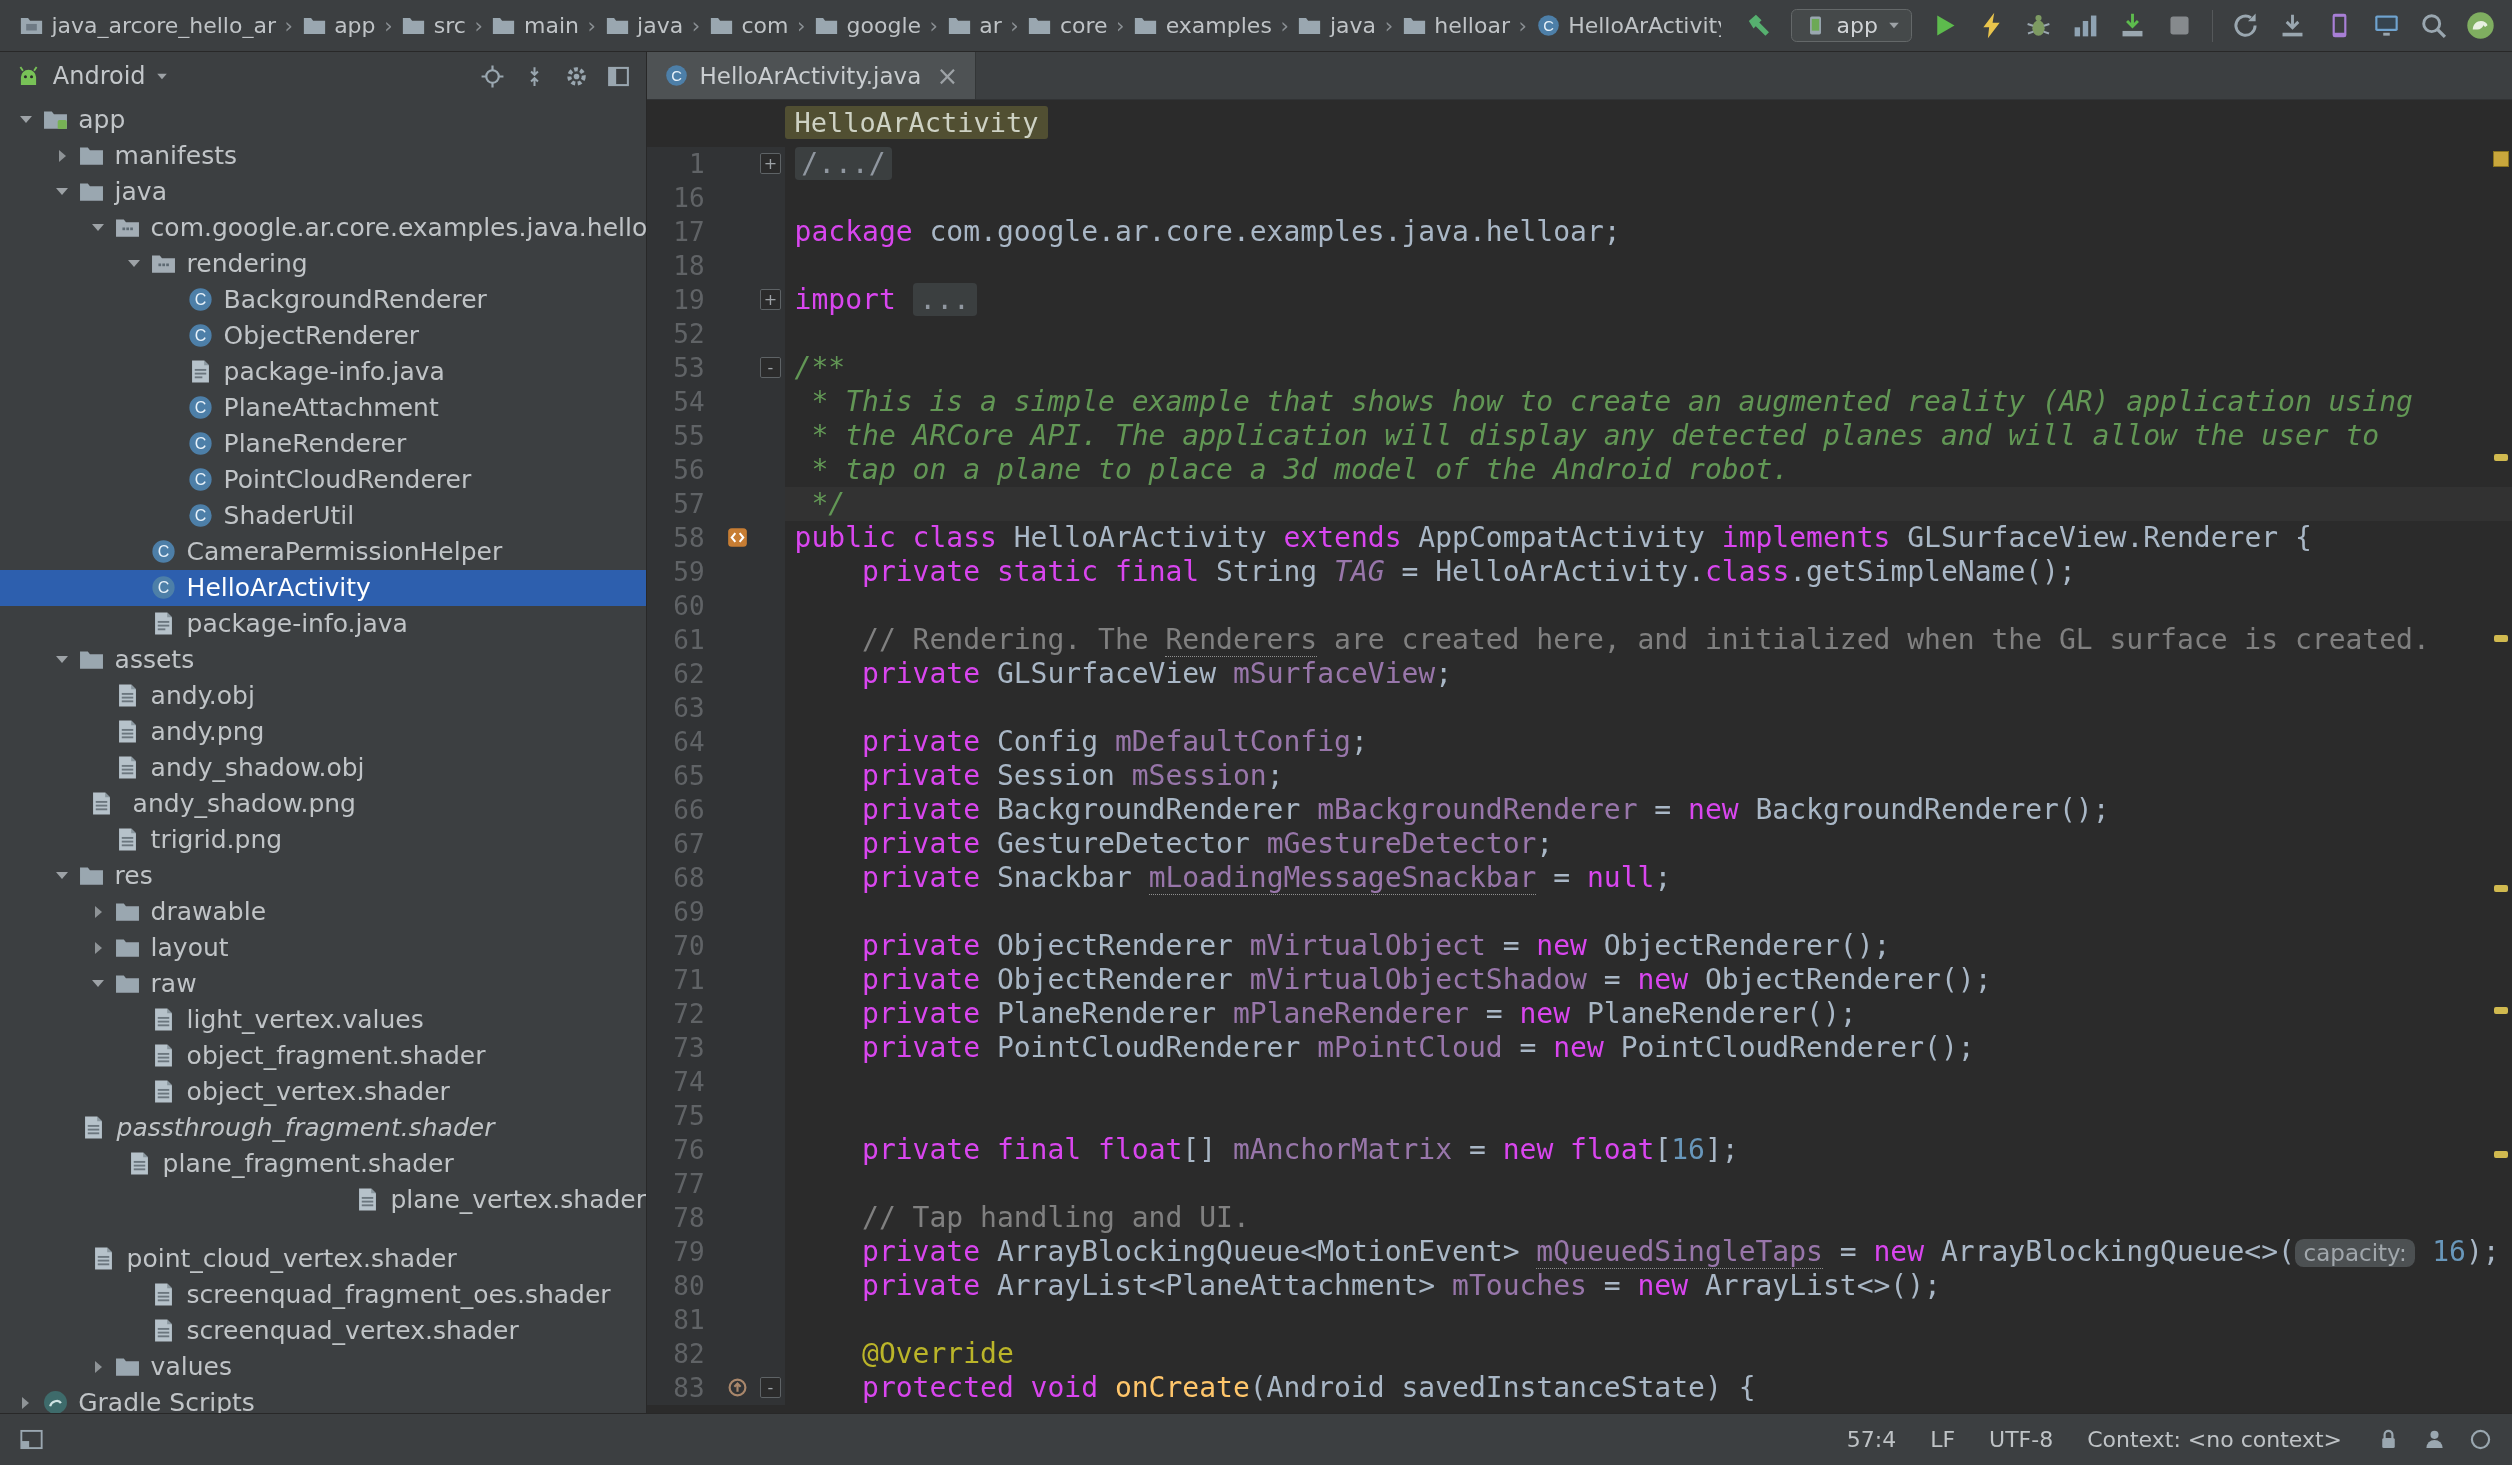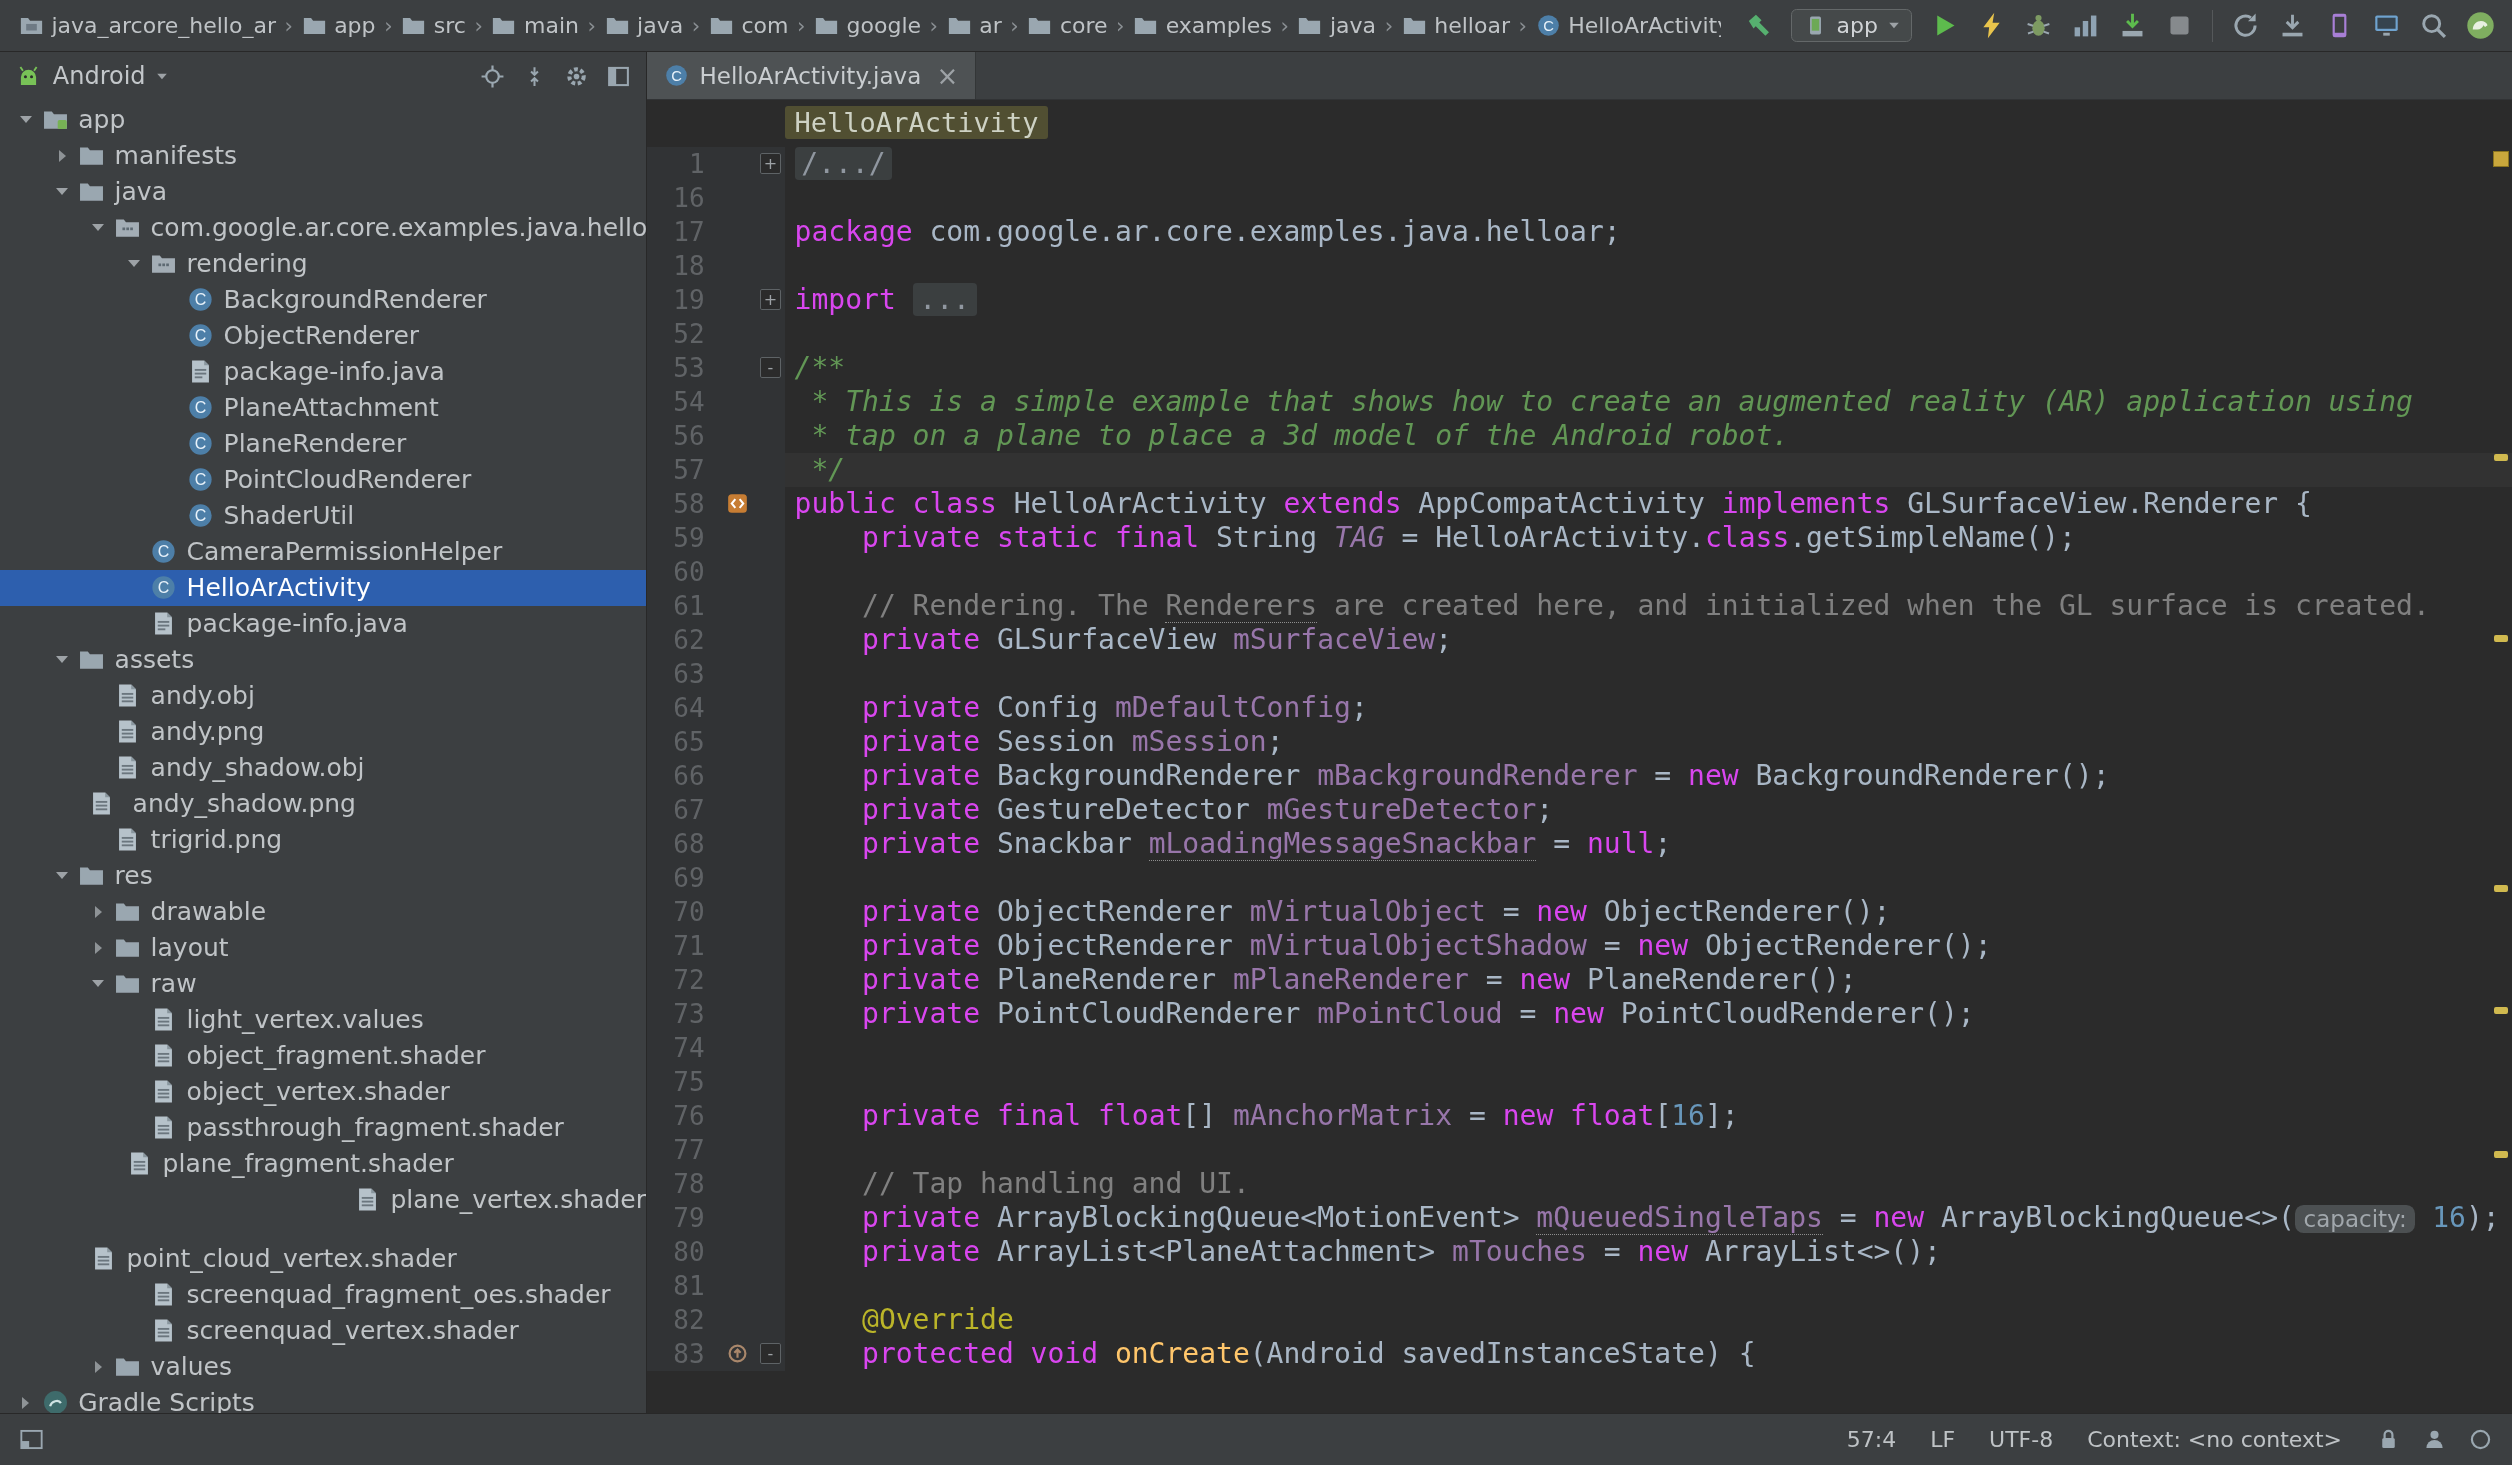--- a/index.html
+++ b/index.html
@@ -692,21 +692,21 @@
               <svg viewBox="0 0 16 16">
                 <path fill="#b6c2ca" d="M3 1.5h7.2L13 4.3v10.2H3z"></path>
                 <path fill="#89969e" d="M10.2 1.5v2.8H13z"></path>
                 <rect x="4.6" y="6.5" width="6.8" height="1.1" fill="#6b767e"></rect>
                 <rect x="4.6" y="8.7" width="6.8" height="1.1" fill="#6b767e"></rect>
                 <rect x="4.6" y="10.9" width="6.8" height="1.1" fill="#6b767e"></rect>
               </svg>
             </span>
             <span class="tree-label">object_vertex.shader</span>
           </div>
-          <div class="tree-row" style="padding-left: 118px;">
+          <div class="tree-row" style="padding-left: 48px; font-style: italic;">
             <span class="chev"></span>
             <span class="ic" style="height: 27px; width: 27px;">
               <svg viewBox="0 0 16 16">
                 <path fill="#b6c2ca" d="M3 1.5h7.2L13 4.3v10.2H3z"></path>
                 <path fill="#89969e" d="M10.2 1.5v2.8H13z"></path>
                 <rect x="4.6" y="6.5" width="6.8" height="1.1" fill="#6b767e"></rect>
                 <rect x="4.6" y="8.7" width="6.8" height="1.1" fill="#6b767e"></rect>
                 <rect x="4.6" y="10.9" width="6.8" height="1.1" fill="#6b767e"></rect>
               </svg>
             </span>
@@ -822,20 +822,21 @@
       <div class="code-area">
         <div class="code">
             <div class="line"><span class="ln">1</span><span class="gut"></span><span class="foldcol"><span class="fold-box">+</span></span><span class="src"><span class="tok-fold">/.../</span></span></div>
             <div class="line"><span class="ln">16</span><span class="gut"></span><span class="foldcol"></span><span class="src"></span></div>
             <div class="line"><span class="ln">17</span><span class="gut"></span><span class="foldcol"></span><span class="src"><span class="tok-k">package</span><span class="tok-t"> com.google.ar.core.examples.java.helloar;</span></span></div>
             <div class="line"><span class="ln">18</span><span class="gut"></span><span class="foldcol"></span><span class="src"></span></div>
             <div class="line"><span class="ln">19</span><span class="gut"></span><span class="foldcol"><span class="fold-box">+</span></span><span class="src"><span class="tok-k">import</span><span class="tok-t"> </span><span class="tok-fold">...</span></span></div>
             <div class="line"><span class="ln">52</span><span class="gut"></span><span class="foldcol"></span><span class="src"></span></div>
             <div class="line"><span class="ln">53</span><span class="gut"></span><span class="foldcol"><span class="fold-box">-</span></span><span class="src"><span class="tok-d">/**</span></span></div>
             <div class="line"><span class="ln">54</span><span class="gut"></span><span class="foldcol"></span><span class="src"><span class="tok-d"> * This is a simple example that shows how to create an augmented reality (AR) application using</span></span></div>
+            <div class="line"><span class="ln">55</span><span class="gut"></span><span class="foldcol"></span><span class="src"><span class="tok-d"> * the ARCore API. The application will display any detected planes and will allow the user to</span></span></div>
             <div class="line"><span class="ln">56</span><span class="gut"></span><span class="foldcol"></span><span class="src"><span class="tok-d"> * tap on a plane to place a 3d model of the Android robot.</span></span></div>
             <div class="line caret"><span class="ln">57</span><span class="gut"></span><span class="foldcol"></span><span class="src"><span class="tok-d"> */</span></span></div>
             <div class="line"><span class="ln">58</span><span class="gut"><span class="ic" style="height: 23px; width: 23px;"><svg viewBox="0 0 16 16">
                     <rect x="1.5" y="1.5" width="13" height="13" rx="2.5" fill="#c77d33"></rect>
                     <path d="M6.5 5L4 8l2.5 3M9.5 5L12 8l-2.5 3" stroke="#fff" stroke-width="1.4" fill="none"></path>
                   </svg></span></span><span class="foldcol"></span><span class="src"><span class="tok-k">public</span><span class="tok-t"> </span><span class="tok-k">class</span><span class="tok-t"> HelloArActivity </span><span class="tok-k">extends</span><span class="tok-t"> AppCompatActivity </span><span class="tok-k">implements</span><span class="tok-t"> GLSurfaceView.Renderer {</span></span></div>
             <div class="line"><span class="ln">59</span><span class="gut"></span><span class="foldcol"></span><span class="src"><span class="tok-t">    </span><span class="tok-k">private</span><span class="tok-t"> </span><span class="tok-k">static</span><span class="tok-t"> </span><span class="tok-k">final</span><span class="tok-t"> String </span><span class="tok-fs">TAG</span><span class="tok-t"> = HelloArActivity.</span><span class="tok-k">class</span><span class="tok-t">.getSimpleName();</span></span></div>
             <div class="line"><span class="ln">60</span><span class="gut"></span><span class="foldcol"></span><span class="src"></span></div>
             <div class="line"><span class="ln">61</span><span class="gut"></span><span class="foldcol"></span><span class="src"><span class="tok-t">    </span><span class="tok-c">// Rendering. The </span><span class="tok-c tok-u">Renderers</span><span class="tok-c"> are created here, and initialized when the GL surface is created.</span></span></div>
             <div class="line"><span class="ln">62</span><span class="gut"></span><span class="foldcol"></span><span class="src"><span class="tok-t">    </span><span class="tok-k">private</span><span class="tok-t"> GLSurfaceView </span><span class="tok-f">mSurfaceView</span><span class="tok-t">;</span></span></div>

